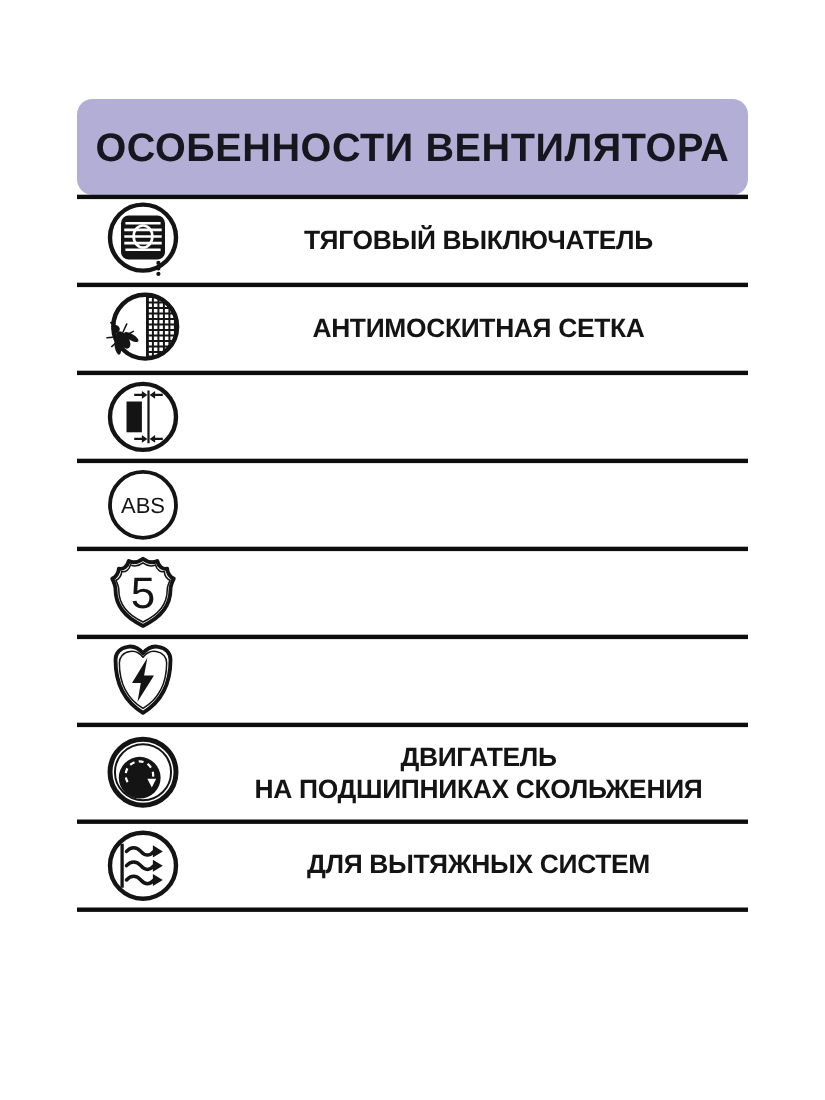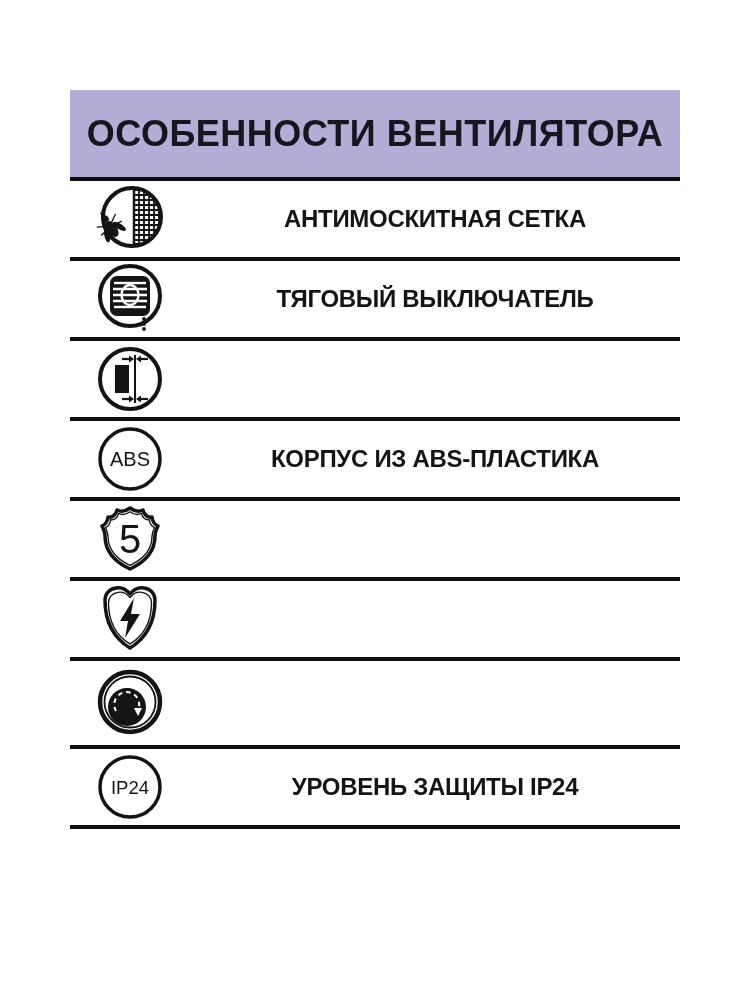--- a/index.html
+++ b/index.html
@@ -9,21 +9,21 @@
     font-family: "Liberation Sans", sans-serif;
     color: #141414;
     overflow: hidden;
   }
   .poster {
     width: 610px;
     margin: 90px 0 0 70px;
   }
   .header {
     height: 87px;
-    display: flex; align-items: center; justify-content: center;
+    display: flex; align-items: center; justify-content: center; border-radius: 14px;
   }
   .header h1 {
     margin: 0;
     font-size: 36px;
     font-weight: bold;
     letter-spacing: 0.5px;
     color: #16161e;
     white-space: nowrap;
   }
   .rows { border-bottom: 4px solid #0d0d0d; }
@@ -59,20 +59,43 @@
 </head>
 <body>
 
 <div class="poster">
 
   <div class="header" style="background: rgb(179, 174, 214);">
     <h1 style="color: rgb(22, 22, 30);">ОСОБЕННОСТИ ВЕНТИЛЯТОРА</h1>
   </div>
 
   <div class="rows">
+
+    <div class="row">
+      <div class="icon-box">
+        <svg width="74" height="74" viewBox="0 0 74 74">
+          <circle class="stroked" cx="37" cy="34" r="30" stroke-width="4"></circle>
+          <rect x="17" y="14" width="40" height="40" rx="7" fill="#141414"></rect>
+          <g stroke="#ffffff" stroke-width="2.4">
+            <line x1="21" y1="21" x2="53" y2="21"></line>
+            <line x1="20" y1="27" x2="54" y2="27"></line>
+            <line x1="20" y1="33" x2="54" y2="33"></line>
+            <line x1="20" y1="39" x2="54" y2="39"></line>
+            <line x1="21" y1="45" x2="53" y2="45"></line>
+          </g>
+          <ellipse cx="37" cy="33" rx="8.5" ry="10" fill="none" stroke="#ffffff" stroke-width="2.4"></ellipse>
+          <g fill="#141414">
+            <circle cx="51" cy="57" r="1.9"></circle>
+            <circle cx="51" cy="62" r="1.9"></circle>
+            <circle cx="51" cy="67" r="1.9"></circle>
+          </g>
+        </svg>
+      </div>
+      <div class="label">ТЯГОВЫЙ ВЫКЛЮЧАТЕЛЬ</div>
+    </div>
 
     <div class="row">
       <div class="icon-box">
         <svg width="74" height="74" viewBox="0 0 74 74">
           <defs>
               <clipPath id="c1">
                 <circle cx="39" cy="35" r="29"></circle>
               </clipPath>
             </defs>
           <circle class="stroked" cx="39" cy="35" r="29" stroke-width="4"></circle>
@@ -111,43 +134,20 @@
             </g>
           </g>
         </svg>
       </div>
       <div class="label">АНТИМОСКИТНАЯ СЕТКА</div>
     </div>
 
     <div class="row">
       <div class="icon-box">
         <svg width="74" height="74" viewBox="0 0 74 74">
-          <circle class="stroked" cx="37" cy="34" r="30" stroke-width="4"></circle>
-          <rect x="17" y="14" width="40" height="40" rx="7" fill="#141414"></rect>
-          <g stroke="#ffffff" stroke-width="2.4">
-            <line x1="21" y1="21" x2="53" y2="21"></line>
-            <line x1="20" y1="27" x2="54" y2="27"></line>
-            <line x1="20" y1="33" x2="54" y2="33"></line>
-            <line x1="20" y1="39" x2="54" y2="39"></line>
-            <line x1="21" y1="45" x2="53" y2="45"></line>
-          </g>
-          <ellipse cx="37" cy="33" rx="8.5" ry="10" fill="none" stroke="#ffffff" stroke-width="2.4"></ellipse>
-          <g fill="#141414">
-            <circle cx="51" cy="57" r="1.9"></circle>
-            <circle cx="51" cy="62" r="1.9"></circle>
-            <circle cx="51" cy="67" r="1.9"></circle>
-          </g>
-        </svg>
-      </div>
-      <div class="label">ТЯГОВЫЙ ВЫКЛЮЧАТЕЛЬ</div>
-    </div>
-
-    <div class="row">
-      <div class="icon-box">
-        <svg width="74" height="74" viewBox="0 0 74 74">
           <circle class="stroked" cx="37" cy="37" r="30" stroke-width="4"></circle>
           <rect x="22" y="23" width="14" height="28" fill="#141414"></rect>
           <line x1="42" y1="13" x2="42" y2="61" stroke="#141414" stroke-width="2"></line>
           <g stroke="#141414" stroke-width="2.2">
             <line x1="29" y1="17" x2="37" y2="17"></line>
             <line x1="55" y1="17" x2="47" y2="17"></line>
             <line x1="29" y1="57" x2="37" y2="57"></line>
             <line x1="55" y1="57" x2="47" y2="57"></line>
           </g>
           <g fill="#141414">
@@ -160,21 +160,20 @@
       </div>
     </div>
 
     <div class="row">
       <div class="icon-box">
         <svg width="74" height="74" viewBox="0 0 74 74">
           <circle class="stroked" cx="37" cy="37" r="30" stroke-width="3.5"></circle>
           <text x="37" y="44" font-size="20" text-anchor="middle">ABS</text>
         </svg>
       </div>
-      <div class="label">КОРПУС ИЗ ABS-ПЛАСТИКА</div>
     </div>
 
     <div class="row">
       <div class="icon-box">
         <svg width="74" height="74" viewBox="0 0 74 74">
           <path class="stroked" stroke-width="3.5" stroke-linejoin="round" d="M37 6 C41 9 46 10 50 8 C51 13 55 16 59 15 C59 19 62 23 65 24 C63 28 62 31 62 34 C62 50 52 60 37 67 C22 60 12 50 12 34 C12 31 11 28 9 24 C12 23 15 19 15 15 C19 16 23 13 24 8 C28 10 33 9 37 6 Z"></path>
           <path class="stroked" stroke-width="1.6" stroke-linejoin="round" transform="translate(4.44 4.44) scale(0.88)" d="M37 6 C41 9 46 10 50 8 C51 13 55 16 59 15 C59 19 62 23 65 24 C63 28 62 31 62 34 C62 50 52 60 37 67 C22 60 12 50 12 34 C12 31 11 28 9 24 C12 23 15 19 15 15 C19 16 23 13 24 8 C28 10 33 9 37 6 Z"></path>
           <text x="37" y="51" font-size="40" font-weight="500" text-anchor="middle">5</text>
         </svg>
       </div>
@@ -193,27 +192,41 @@
     <div class="row tall">
       <div class="icon-box">
         <svg width="74" height="74" viewBox="0 0 74 74">
           <circle class="stroked" cx="37" cy="36" r="30" stroke-width="4.5"></circle>
           <circle class="stroked" cx="37" cy="36" r="25.5" stroke-width="1.8"></circle>
           <circle cx="34" cy="41" r="19" fill="#141414"></circle>
           <path d="M23 45 A 12.5 12.5 0 1 1 45 44" fill="none" stroke="#ffffff" stroke-width="2" stroke-dasharray="4.5 4"></path>
           <polygon fill="#ffffff" points="45,50 41,42 49,42"></polygon>
         </svg>
       </div>
-    </div>
-
-    <div class="row">
-      <div class="icon-box">
-        <svg width="74" height="74" viewBox="0 0 74 74">
-          <circle class="stroked" cx="37" cy="37" r="30" stroke-width="3.5"></circle>
-          <text x="37" y="43.5" font-size="18.5" text-anchor="middle">IP24</text>
-        </svg>
-      </div>
-      <div class="label">УРОВЕНЬ ЗАЩИТЫ IP24</div>
-    </div>
-
+      <div class="label">
+        <span>ДВИГАТЕЛЬ</span><br>
+        <span>НА ПОДШИПНИКАХ СКОЛЬЖЕНИЯ</span>
+      </div>
+    </div>
+
+
+    <div class="row">
+      <div class="icon-box">
+        <svg width="74" height="74" viewBox="0 0 74 74">
+          <circle class="stroked" cx="37" cy="37" r="30" stroke-width="4"></circle>
+          <line x1="18" y1="17" x2="18" y2="57" stroke="#141414" stroke-width="3"></line>
+          <g stroke="#141414" stroke-width="3.2" fill="none" stroke-linecap="round">
+            <path d="M22 24 C26 19.5 31 19.5 35 24 C39 28.5 43 28.5 47 24"></path>
+            <path d="M22 37 C26 32.5 31 32.5 35 37 C39 41.5 43 41.5 47 37"></path>
+            <path d="M22 50 C26 45.5 31 45.5 35 50 C39 54.5 43 54.5 47 50"></path>
+          </g>
+          <g fill="#141414">
+            <polygon points="46,18.5 55,24 46,29.5"></polygon>
+            <polygon points="46,31.5 55,37 46,42.5"></polygon>
+            <polygon points="46,44.5 55,50 46,55.5"></polygon>
+          </g>
+        </svg>
+      </div>
+      <div class="label">ДЛЯ ВЫТЯЖНЫХ СИСТЕМ</div>
+    </div>
 
   </div>
 </div>
 
 </body></html>

